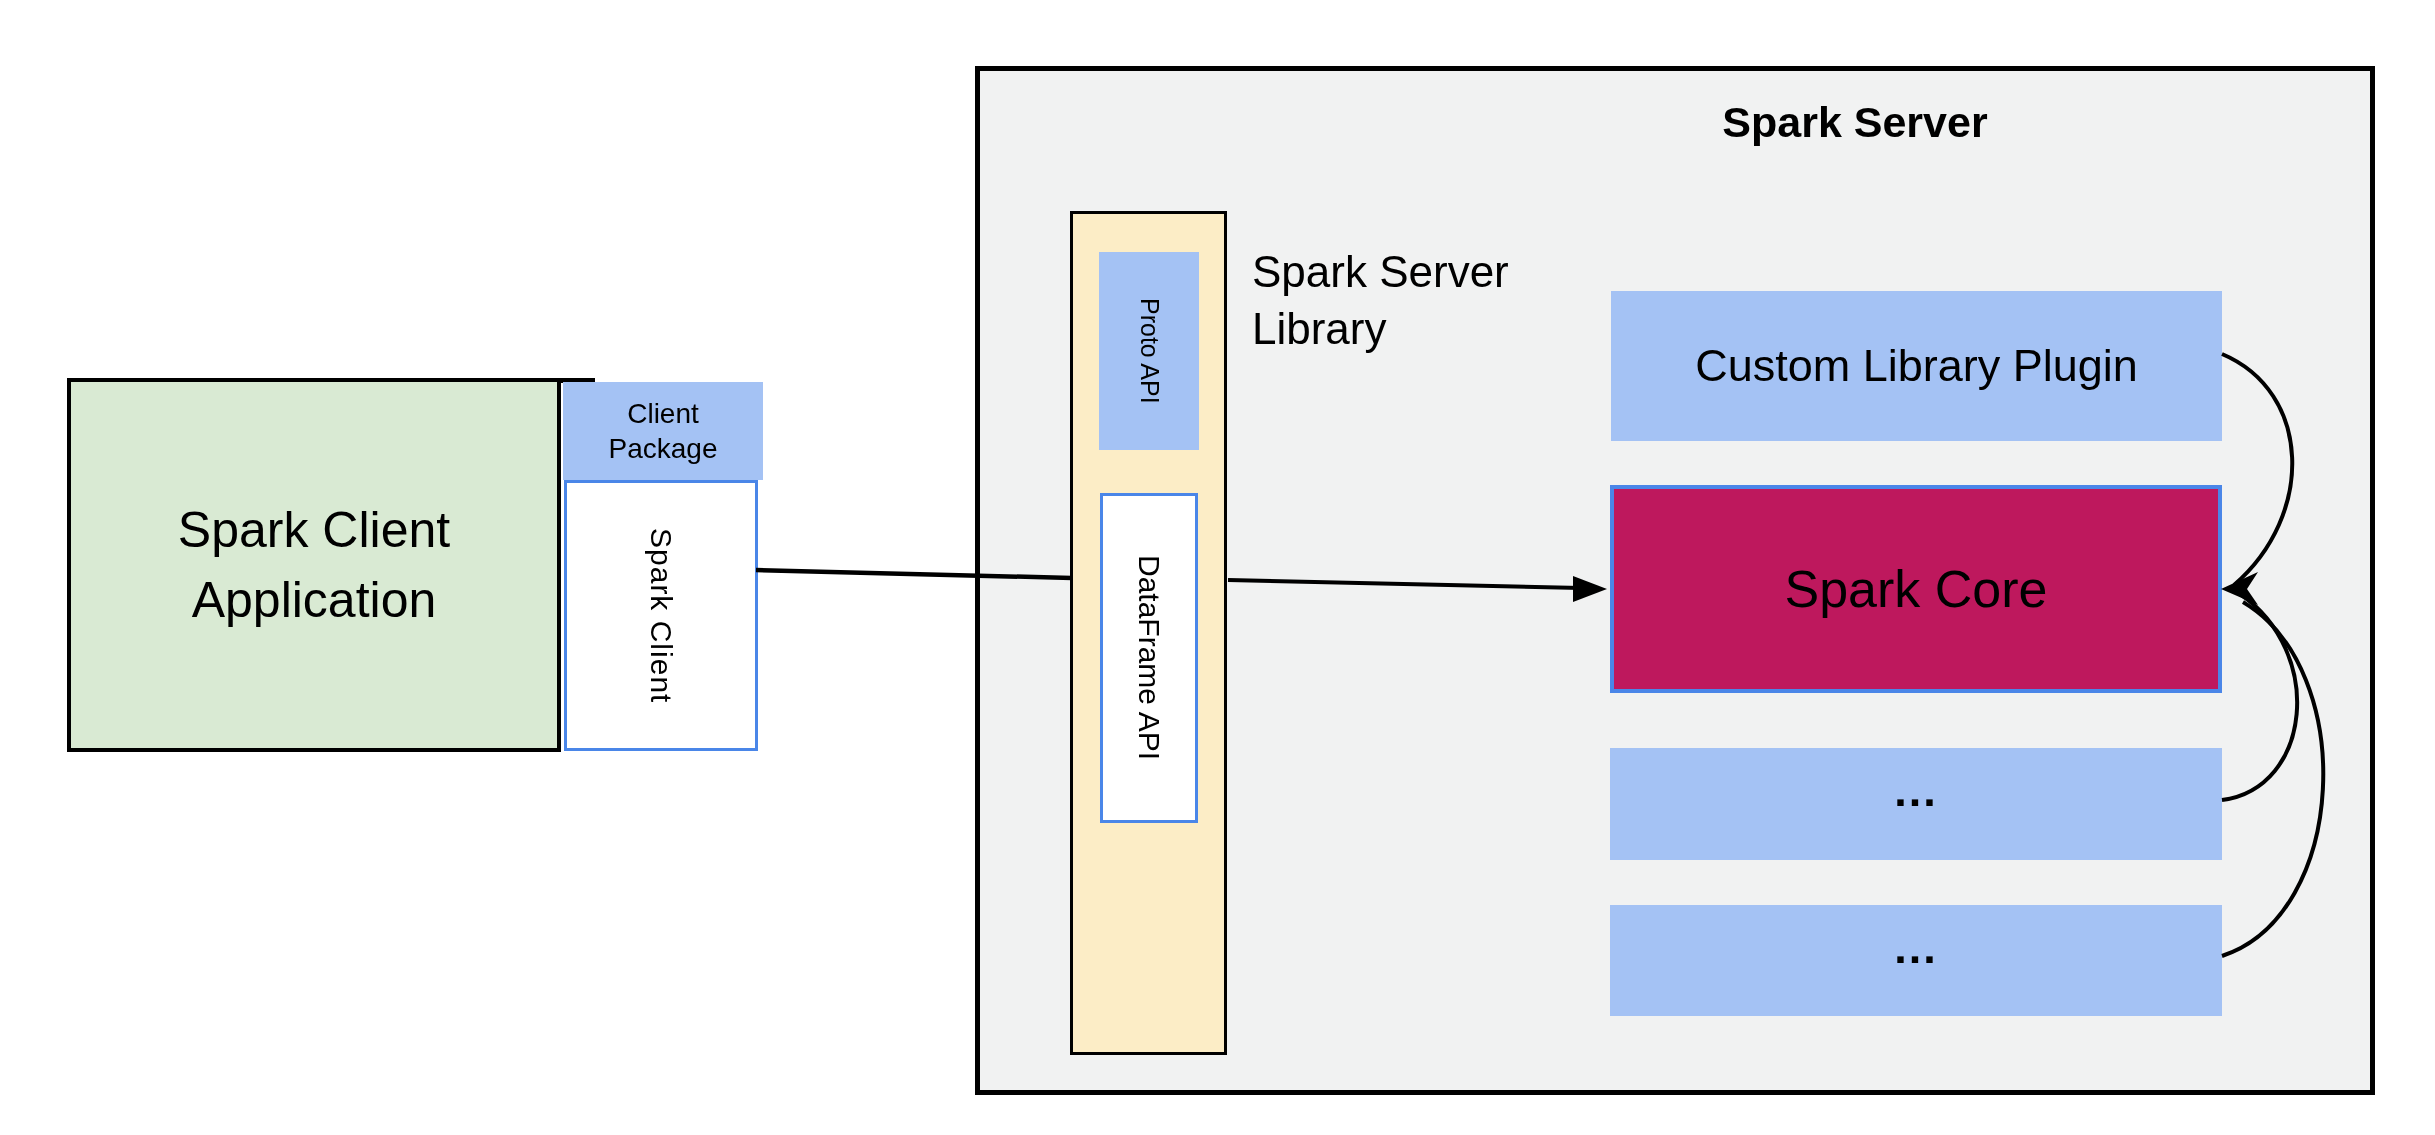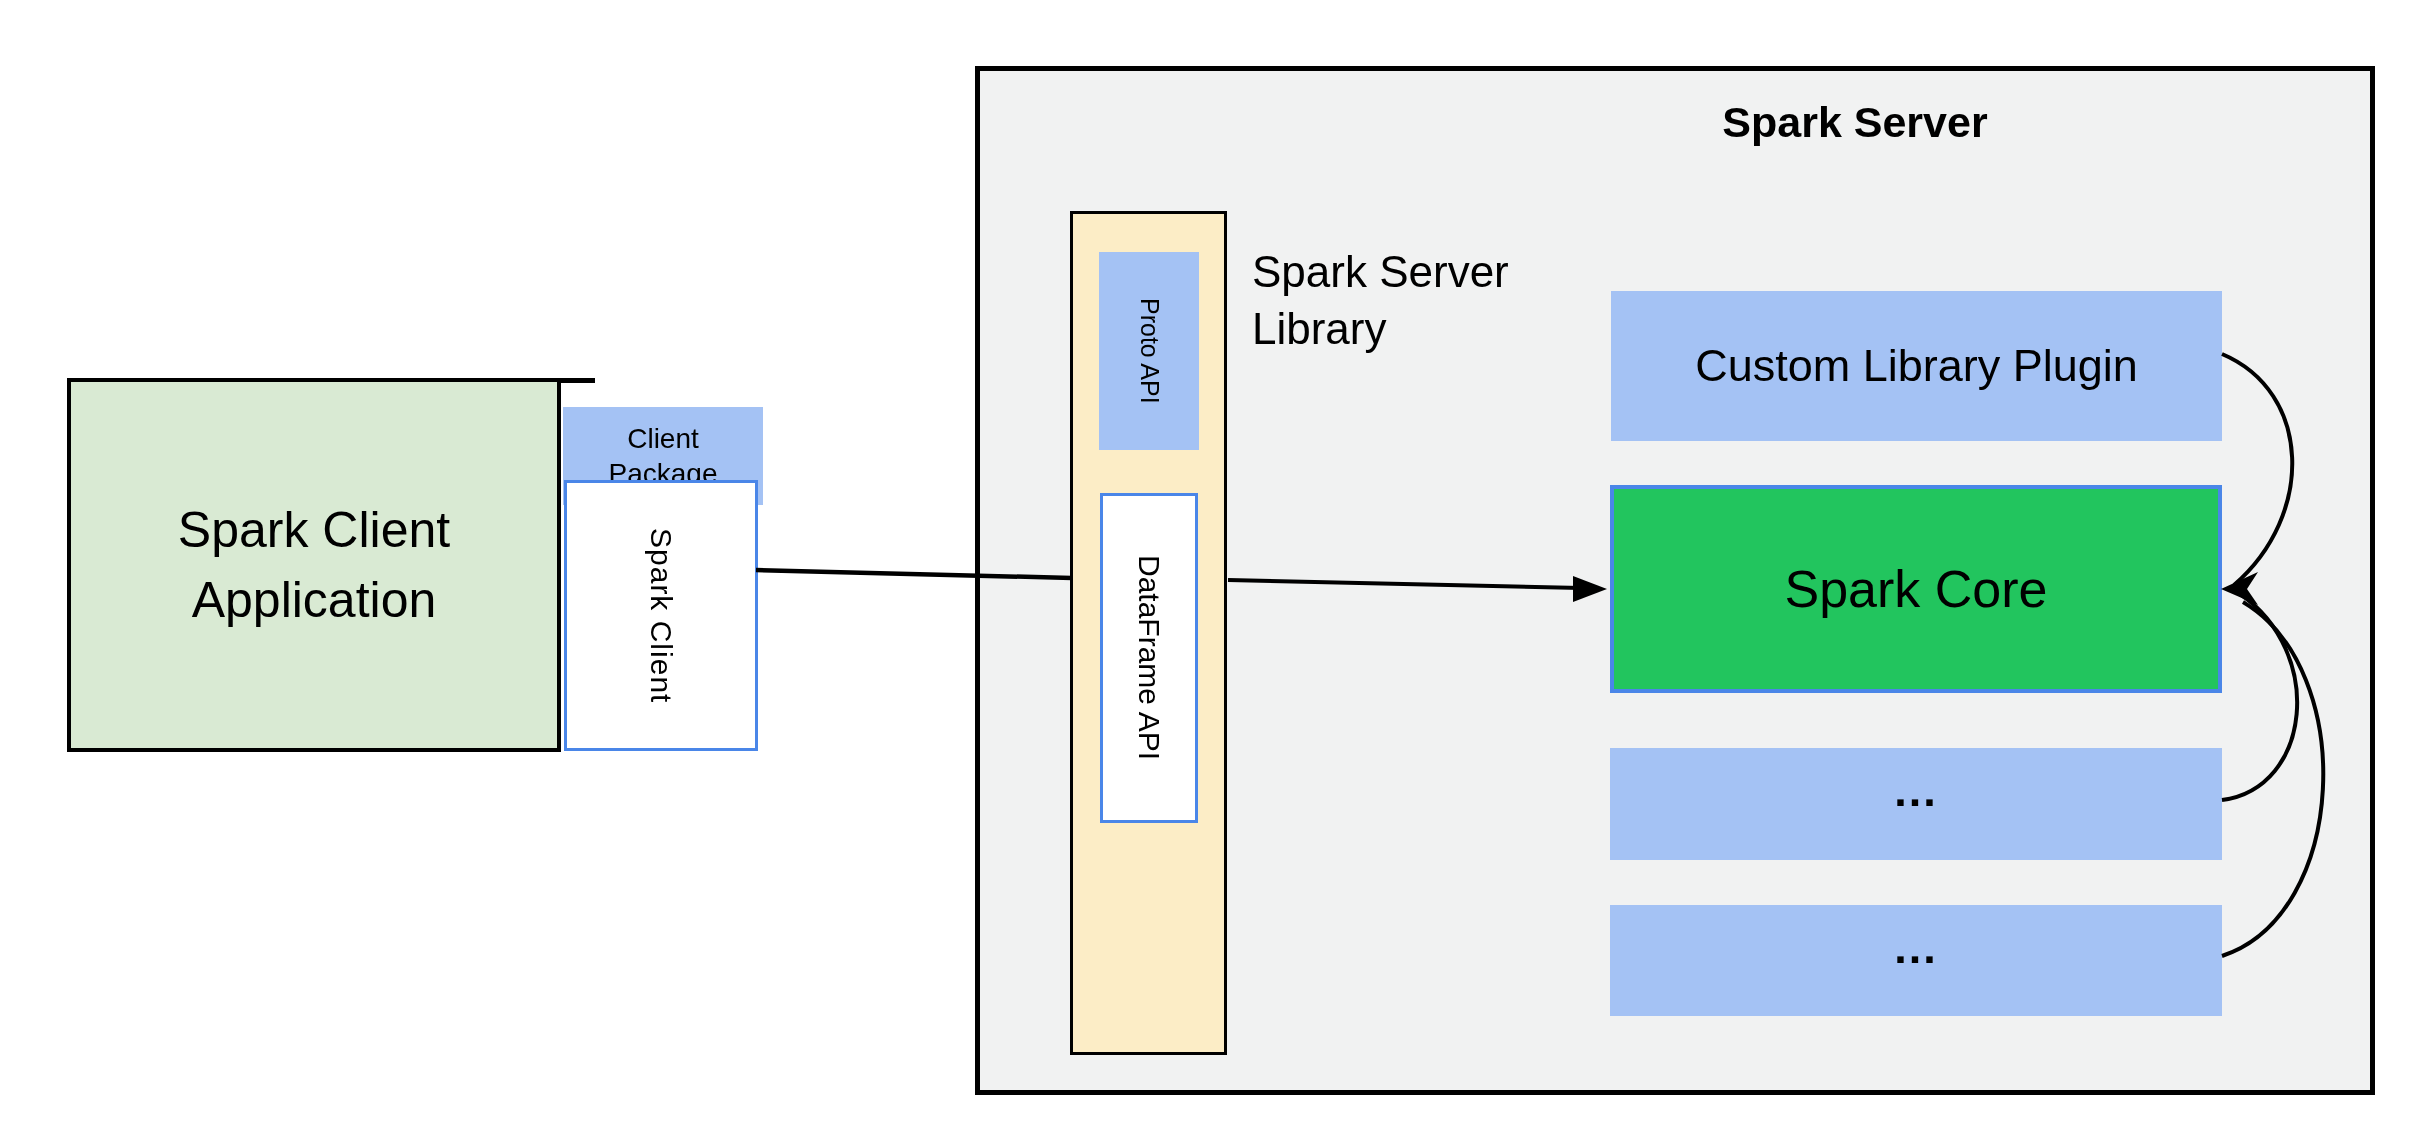--- a/index.html
+++ b/index.html
@@ -26,21 +26,21 @@
   .green-box{
     left:67px;top:378px;width:494px;height:374px;
     background:var(--client-app-fill);
     border:4px solid var(--line-black);
     text-align:center;font-size:50px;line-height:70px;
   }
   .border-ext{left:561px;top:378px;width:34px;height:5px;background:var(--line-black);}
   .client-package{
     left:563px;top:382px;width:200px;height:98px;
     background:var(--accent-blue-fill);
-    text-align:center;font-size:28px;line-height:35px;margin-top:25px;
+    text-align:center;font-size:28px;line-height:35px;
   }
   .spark-client{
     left:564px;top:480px;width:194px;height:271px;
     background:#fff;border:3px solid var(--box-border-blue);
   }
   .vtext{writing-mode:vertical-rl;text-orientation:mixed;}
   .spark-client .vtext{font-size:30px;letter-spacing:1px;}
   
   .outer-box{
     left:975px;top:66px;width:1400px;height:1029px;
@@ -74,21 +74,21 @@
     left:1655px;top:98px;width:400px;
     text-align:center;font-size:43px;font-weight:bold;
   }
   .clp-box{
     left:1611px;top:291px;width:611px;height:150px;
     background:var(--accent-blue-fill);
     font-size:45px;
   }
   .core-box{
     left:1610px;top:485px;width:612px;height:208px;
-    background:#22c55e;border:4px solid var(--box-border-blue);
+    background:#be185d;border:4px solid var(--box-border-blue);
     font-size:52px;
   }
   .dots-box{
     left:1610px;width:612px;
     background:var(--accent-blue-fill);
     font-size:45px;font-weight:bold;
   }
   .dots-box span{transform:translateY(-0.3em);letter-spacing:2px;}
   .dots-top{top:748px;height:112px;}
   .dots-bottom{top:905px;height:111px;}

